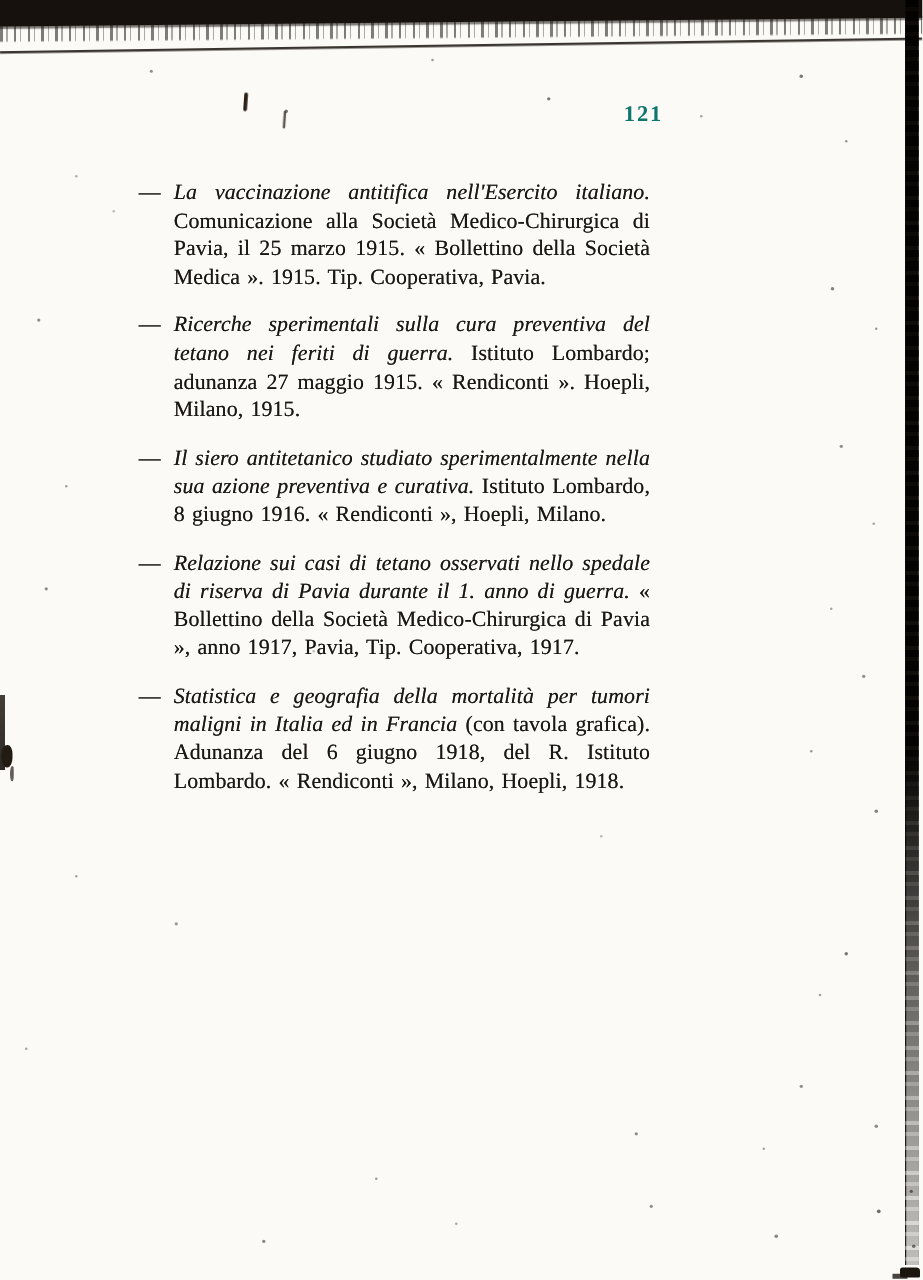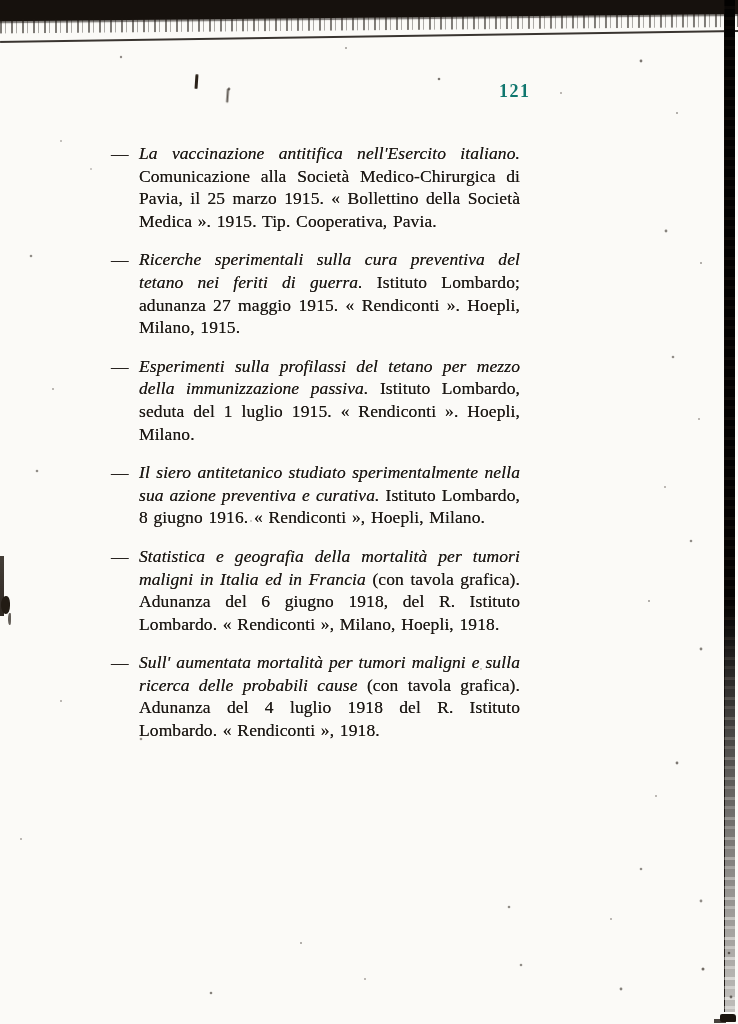--- a/index.html
+++ b/index.html
@@ -165,19 +165,18 @@
   <div class="left-streak"></div>
   <div class="left-blob"></div>
   <div class="mark-top-left"></div>
   <div class="specks"></div>
 
   <div class="folio">121</div>
 
   <div class="entries">
       <p class="entry"><span class="dash">—</span><span class="title">La vaccinazione antitifica nell'Esercito italiano.</span> <span class="details">Comunicazione alla Società Medico-Chirurgica di Pavia, il 25 marzo 1915. « Bollettino della Società Medica ». 1915. Tip. Cooperativa, Pavia.</span></p>
       <p class="entry"><span class="dash">—</span><span class="title">Ricerche sperimentali sulla cura preventiva del tetano nei feriti di guerra.</span> <span class="details">Istituto Lombardo; adunanza 27 maggio 1915. « Rendiconti ». Hoepli, Milano, 1915.</span></p>
-      <p class="entry"><span class="dash">—</span><span class="title">Esperimenti sulla profilassi del tetano per mezzo della immunizzazione passiva.</span> <span class="details">Istituto Lombardo, seduta del 1 luglio 1915. « Rendiconti ». Hoepli, Milano.</span></p>
       <p class="entry"><span class="dash">—</span><span class="title">Il siero antitetanico studiato sperimentalmente nella sua azione preventiva e curativa.</span> <span class="details">Istituto Lombardo, 8 giugno 1916. « Rendiconti », Hoepli, Milano.</span></p>
+      <p class="entry"><span class="dash">—</span><span class="title">Relazione sui casi di tetano osservati nello spedale di riserva di Pavia durante il 1. anno di guerra.</span> <span class="details">« Bollettino della Società Medico-Chirurgica di Pavia », anno 1917, Pavia, Tip. Cooperativa, 1917.</span></p>
       <p class="entry"><span class="dash">—</span><span class="title">Statistica e geografia della mortalità per tumori maligni in Italia ed in Francia</span> <span class="details">(con tavola grafica). Adunanza del 6 giugno 1918, del R. Istituto Lombardo. « Rendiconti », Milano, Hoepli, 1918.</span></p>
-      <p class="entry"><span class="dash">—</span><span class="title">Sull' aumentata mortalità per tumori maligni e sulla ricerca delle probabili cause</span> <span class="details">(con tavola grafica). Adunanza del 4 luglio 1918 del R. Istituto Lombardo. « Rendiconti », 1918.</span></p>
     </div>
 
 </div>
 
 </body></html>

